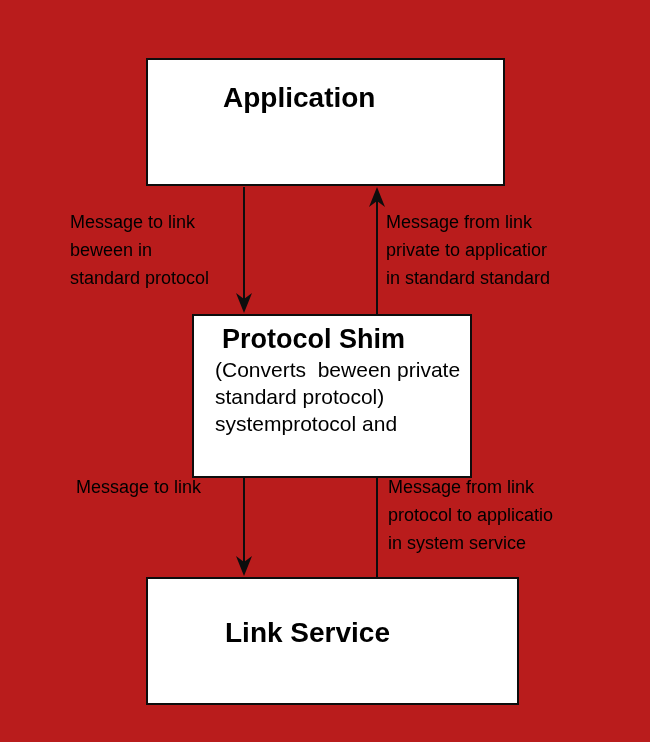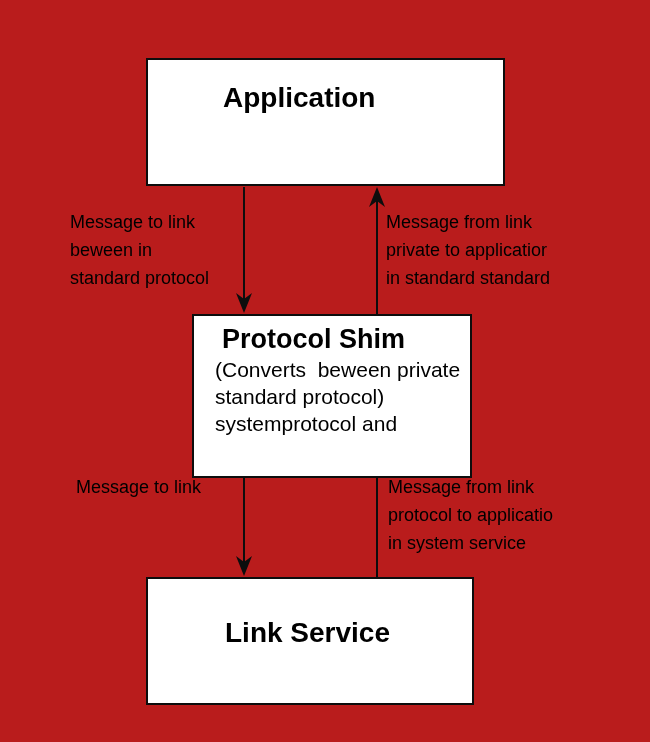--- a/index.html
+++ b/index.html
@@ -17,21 +17,21 @@
     overflow: hidden;
   }
   .box {
     position: absolute;
     border: 2px solid #0d0d0d;
     background: #ffffff;
     box-sizing: border-box;
   }
   .app-box    { left: 146px; top: 58px;  width: 359px; height: 128px; }
   .shim-box   { left: 192px; top: 314px; width: 280px; height: 164px; }
-  .link-box   { left: 146px; top: 577px; width: 328px; height: 128px; }
+  .link-box   { left: 146px; top: 577px; width: 373px; height: 128px; }
 
   .app-text {
     position: absolute;
     left: 75px;
     top: 20px;
     font-size: 28px;
     font-weight: bold;
     line-height: 35px;
     white-space: nowrap;
   }

